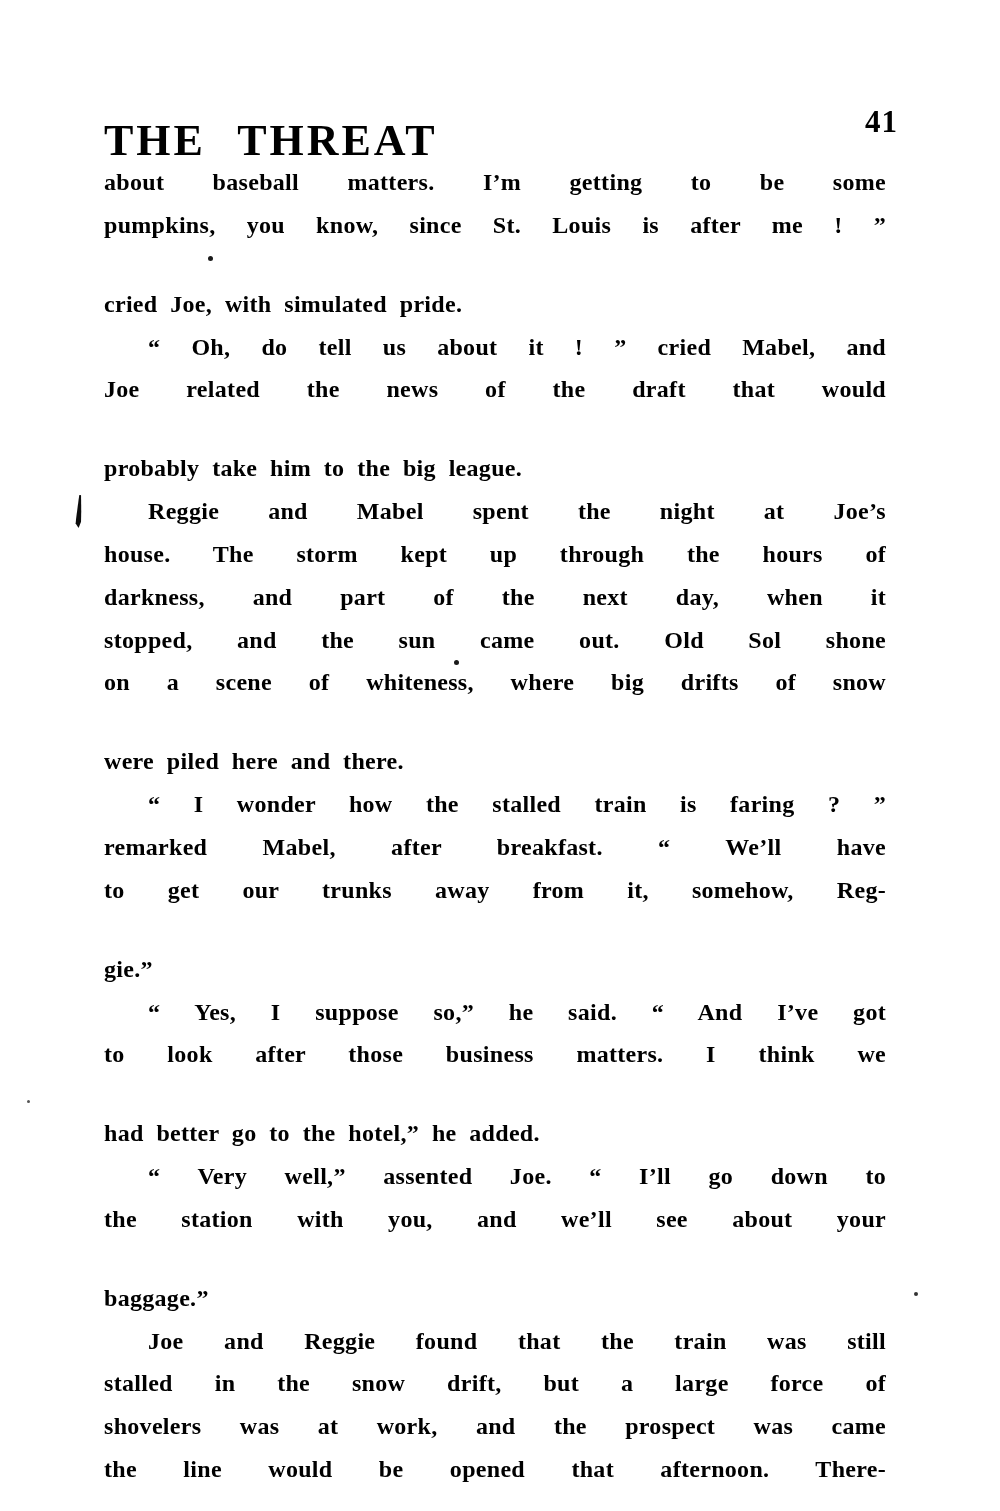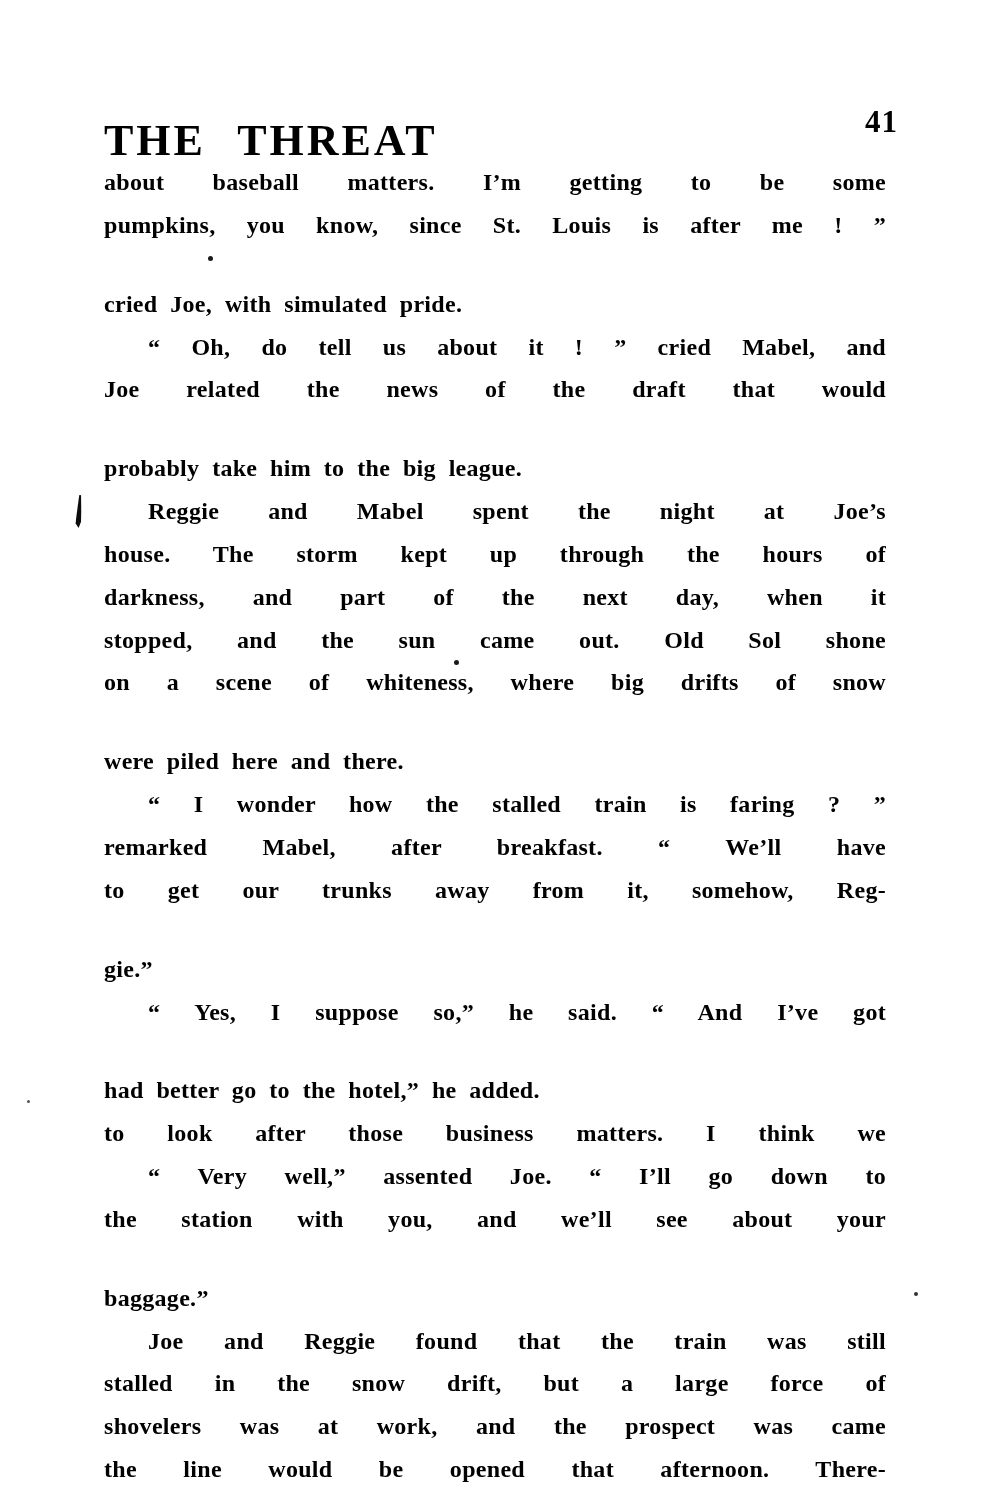--- a/index.html
+++ b/index.html
@@ -101,22 +101,22 @@
 
     <div class="para">
       <div class="line ind">“ I wonder how the stalled train is faring ? ”</div>
       <div class="line">remarked Mabel, after breakfast.  “ We’ll have</div>
       <div class="line">to get our trunks away from it, somehow, Reg-</div>
       <div class="line end">gie.”</div>
     </div>
 
     <div class="para">
       <div class="line ind">“ Yes, I suppose so,” he said.  “ And I’ve got</div>
+      <div class="line">to look after those business matters.  I think we</div>
       <div class="line end">had better go to the hotel,” he added.</div>
-      <div class="line">to look after those business matters.  I think we</div>
     </div>
 
     <div class="para">
       <div class="line ind">“ Very well,” assented Joe.  “ I’ll go down to</div>
       <div class="line">the station with you, and we’ll see about your</div>
       <div class="line end">baggage.”</div>
     </div>
 
 
     <div class="para">

